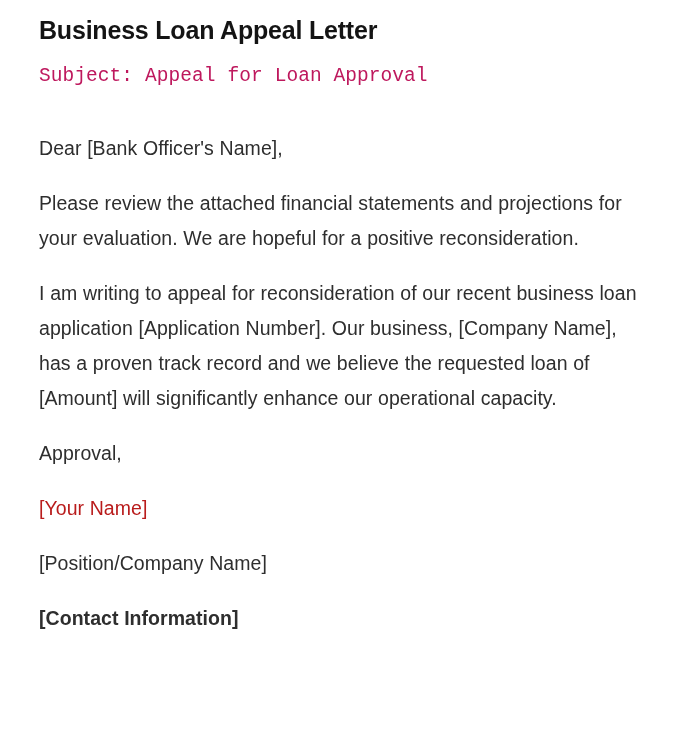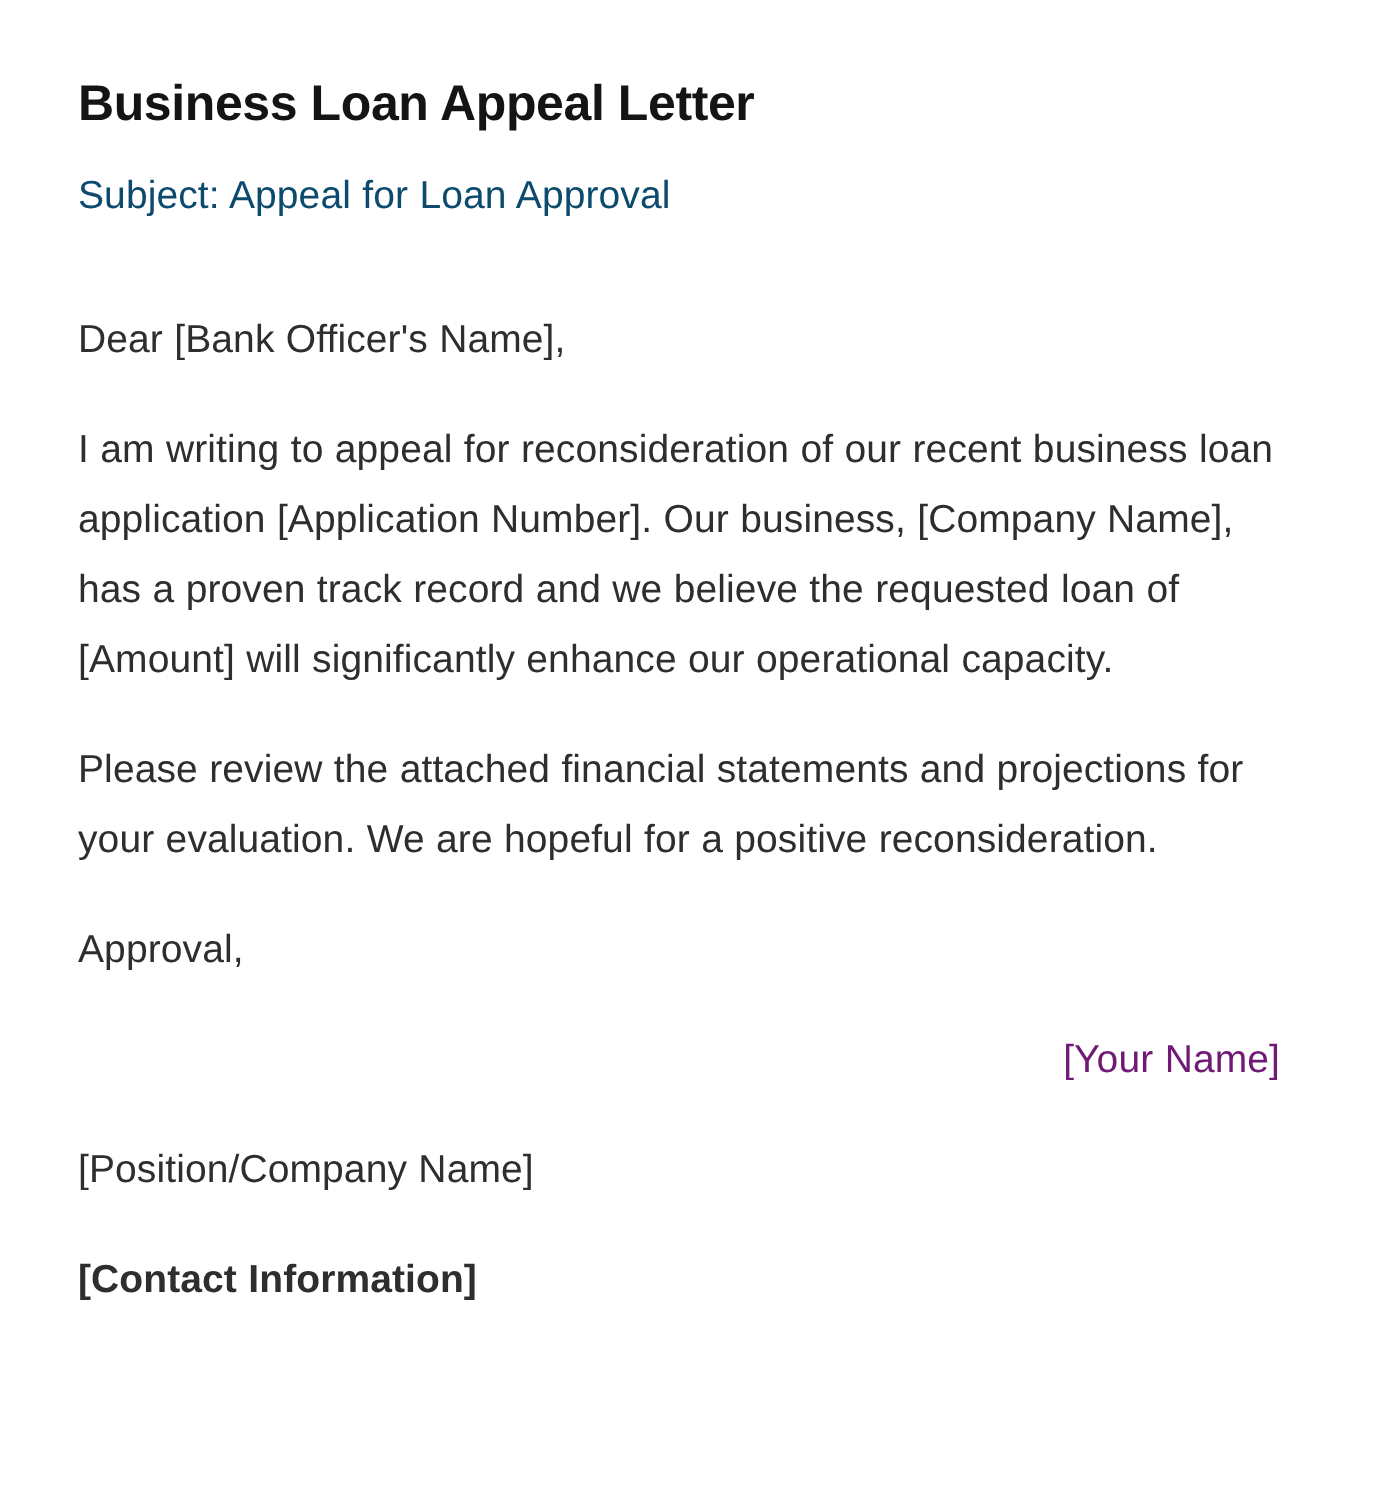--- a/index.html
+++ b/index.html
@@ -13,21 +13,21 @@
     overflow: hidden;
     font-family: "Liberation Sans", sans-serif;
     -webkit-font-smoothing: antialiased;
   }
 
   .page {
     box-sizing: border-box;
     width: 700px;
     height: 746px;
     background: #ffffff;
-    padding: 36px 60px 0 39px;
+    padding: 14px 60px 0 39px;
   }
 
   .doc-title {
     font-family: "Liberation Sans", sans-serif;
     font-size: 25px;
     font-weight: bold;
     line-height: 32px;
     color: #141414;
     letter-spacing: -0.2px;
     margin: 0 0 13px 0;
@@ -60,30 +60,30 @@
 </style>
 </head>
 <body>
 
 <div class="page" style="background: rgb(255, 255, 255);">
 
   <h1 class="doc-title" style="color: rgb(20, 20, 20);">Business Loan Appeal Letter</h1>
 
   <div class="letter-body">
 
-    <p class="para short" style="color: #0c4a6e;">Subject: Appeal for Loan Approval</p>
+    <p class="para short" style="color: #be185d; font-family: Liberation Mono, monospace;">Subject: Appeal for Loan Approval</p>
 
     <p class="para short" style="color: rgb(46, 46, 46); margin-top: 37px;">Dear [Bank Officer's Name],</p>
 
+    <p class="para" style="color: rgb(46, 46, 46);">Please review the attached financial statements and projections for your evaluation. We are hopeful for a positive reconsideration.</p>
+
     <p class="para" style="color: rgb(46, 46, 46);">I am writing to appeal for reconsideration of our recent business loan application [Application Number]. Our business, [Company Name], has a proven track record and we believe the requested loan of [Amount] will significantly enhance our operational capacity.</p>
-
-    <p class="para" style="color: rgb(46, 46, 46);">Please review the attached financial statements and projections for your evaluation. We are hopeful for a positive reconsideration.</p>
 
     <p class="para short" style="color: rgb(46, 46, 46);">Approval,</p>
 
-    <p class="para short" style="color: #701a75; text-align: right;">[Your Name]</p>
+    <p class="para short" style="color: #b91c1c;">[Your Name]</p>
 
     <p class="para short" style="color: rgb(46, 46, 46);">[Position/Company Name]</p>
 
     <p class="para short" style="color: rgb(46, 46, 46);">[Contact Information]</p>
 
   </div>
 </div>
 
 </body></html>

